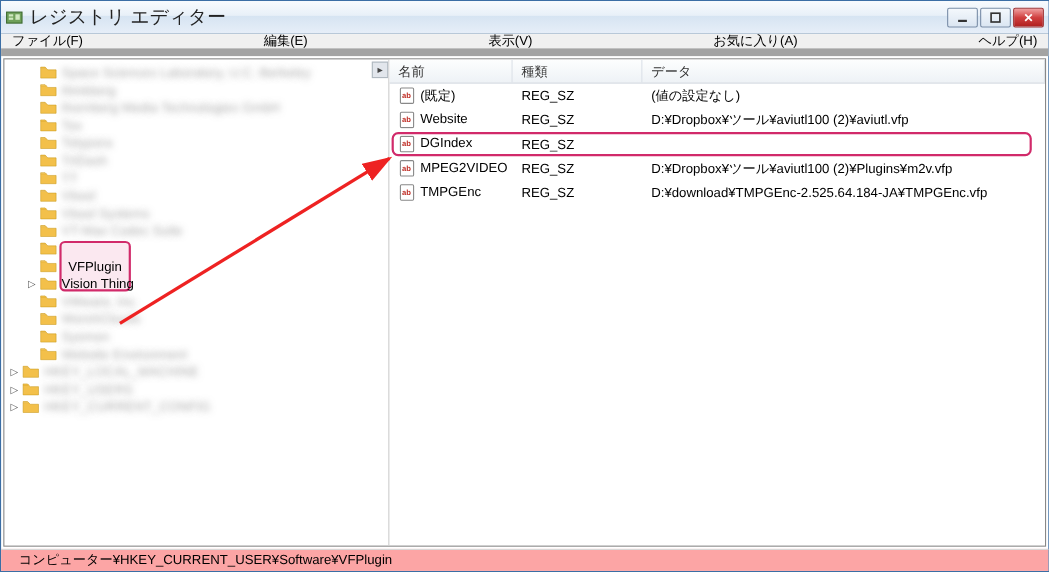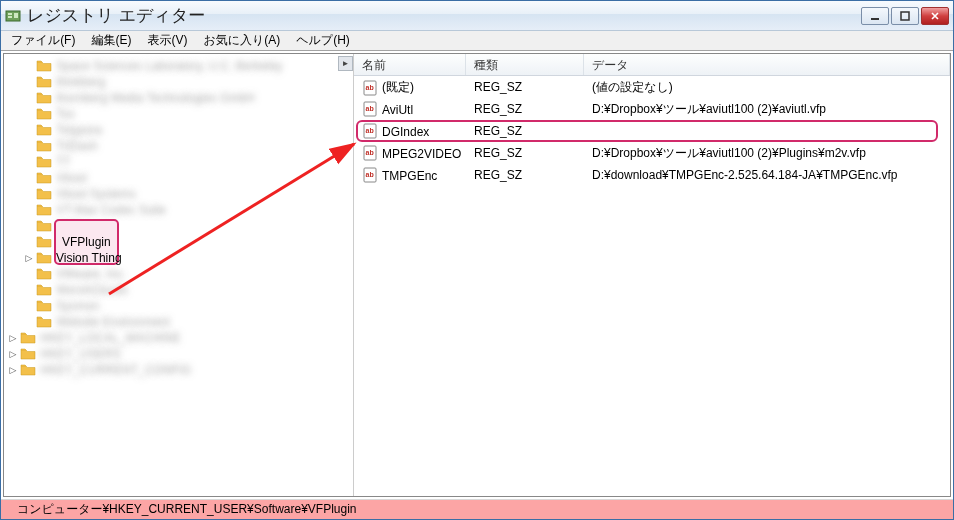--- a/index.html
+++ b/index.html
@@ -4,21 +4,21 @@
 <style>
   * { box-sizing: border-box; margin: 0; padding: 0; }
   body { font-family: "MS UI Gothic", "Meiryo", sans-serif; font-size: 12px; background: #fff; }
   .window { width: 954px; height: 520px; border: 1px solid #3b6ea5; display: flex; flex-direction: column; background: #fff; position: relative; }
   .titlebar { height: 30px; background: linear-gradient(to bottom, #f8fbfe 0%, #e8f0f8 45%, #d6e4f2 46%, #e6eef8 100%); border-bottom: 1px solid #b8c8d8; display: flex; align-items: center; padding: 0 4px; }
   .titlebar .app-icon { width: 16px; height: 16px; margin-right: 6px; display: flex; align-items: center; justify-content: center; }
   .titlebar .title { flex: 1; color: #222; font-size: 17px; }
   .win-controls { display: flex; gap: 2px; }
   .win-btn { width: 28px; height: 18px; border: 1px solid #7a8ea8; border-radius: 2px; background: linear-gradient(to bottom,#f4f8fc,#dbe6f2); display: flex; align-items: center; justify-content: center; font-size: 10px; color: #333; cursor: default; }
   .win-btn.close { background: linear-gradient(to bottom,#f0a0a0,#d04040,#b02020); color: #fff; border-color: #a03030; }
-  .menubar { height: 20px; background: #f0f0f0; border-bottom: 1px solid #a3a3a3; display: flex; align-items: stretch; padding: 0 2px; }
+  .menubar { height: 20px; background: #f0f0f0; border-bottom: 7px solid #a3a3a3; display: flex; align-items: stretch; padding: 0 2px; justify-content: space-between; }
   .menu-item { padding: 2px 8px; display: flex; align-items: center; cursor: default; }
   .content { flex: 1; display: flex; border: 1px solid #888; margin: 2px; background: #fff; position: relative; min-height: 0; }
   .tree-pane { width: 350px; border-right: 1px solid #ccc; display: flex; overflow: hidden; position: relative; }
   .tree-body { flex: 1; overflow: hidden; padding: 4px 0; position: relative; filter: none; }
   .tree-row { display: flex; align-items: center; height: 16px; padding-left: 18px; white-space: nowrap; }
   .tree-row .expander { width: 10px; text-align: center; color: #555; font-size: 9px; }
   .tree-row .folder-icon { width: 16px; height: 14px; display: flex; align-items: center; justify-content: center; margin: 0 2px; }
   .tree-row .label { padding: 0 2px; }
   .tree-row.blurred .label { color: transparent; text-shadow: 0 0 6px rgba(100,100,100,0.55); }
   .tree-row.selected .label { border: 2px solid #d12a6a; border-radius: 5px; padding: 14px 6px; background: #fbe8f0; }
@@ -31,21 +31,21 @@
   .tree-hscroll .arrow.right { right: 0; }
   .list-pane { flex: 1; display: flex; flex-direction: column; overflow: hidden; position: relative; }
   .list-header { display: flex; height: 22px; background: linear-gradient(to bottom,#fdfefe,#eef2f6); border-bottom: 1px solid #d0d6de; }
   .list-header .col { padding: 3px 8px; border-right: 1px solid #dce2e8; color: #333; }
   .col-name { width: 112px; }
   .col-type { width: 118px; }
   .col-data { flex: 1; }
   .list-body { flex: 1; overflow: hidden; }
   .list-row { display: flex; align-items: center; height: 22px; }
   .list-row .cell { padding: 0 8px; white-space: nowrap; overflow: hidden; text-overflow: clip; }
-  .list-row .c-name { width: 112px; display: flex; align-items: flex-end; gap: 4px; }
+  .list-row .c-name { width: 112px; display: flex; align-items: flex-start; gap: 4px; }
   .list-row .c-type { width: 118px; }
   .list-row .c-data { flex: 1; }
   .list-row.highlighted { position: relative; }
   .list-row.highlighted::after { content: ""; position: absolute; left: 2px; right: 12px; top: 0; bottom: 0; border: 2px solid #d12a6a; border-radius: 6px; pointer-events: none; }
   .val-icon { width: 16px; height: 16px; display: flex; align-items: center; justify-content: center; }
   .statusbar { height: 20px; border-top: 1px solid #d8d8d8; background: #fca5a5; padding: 2px 16px; display: flex; align-items: center; }
   .arrow-overlay { position: absolute; pointer-events: none; z-index: 50; }
   svg.folder-svg path { fill: #f3c04a; stroke: #c99a20; stroke-width: 0.5; }
   svg.value-svg .page { fill: #fff; stroke: #888; }
   svg.value-svg .ab { fill: #c03028; font: bold 7px sans-serif; }
@@ -325,21 +325,21 @@
             <div class="cell c-data">(値の設定なし)</div>
           </div>
           <div class="list-row">
             <div class="cell c-name">
               <span class="val-icon">
                 <svg class="value-svg" width="16" height="16" viewBox="0 0 16 16">
                   <rect class="page" x="2" y="1" width="12" height="14" rx="1"></rect>
                   <text class="ab" x="3.5" y="10">ab</text>
                 </svg>
               </span>
-              <span>AviUtl</span>
+              <span>Website</span>
             </div>
             <div class="cell c-type">REG_SZ</div>
             <div class="cell c-data">D:¥Dropbox¥ツール¥aviutl100 (2)¥aviutl.vfp</div>
           </div>
           <div class="list-row highlighted">
             <div class="cell c-name">
               <span class="val-icon">
                 <svg class="value-svg" width="16" height="16" viewBox="0 0 16 16">
                   <rect class="page" x="2" y="1" width="12" height="14" rx="1"></rect>
                   <text class="ab" x="3.5" y="10">ab</text>

